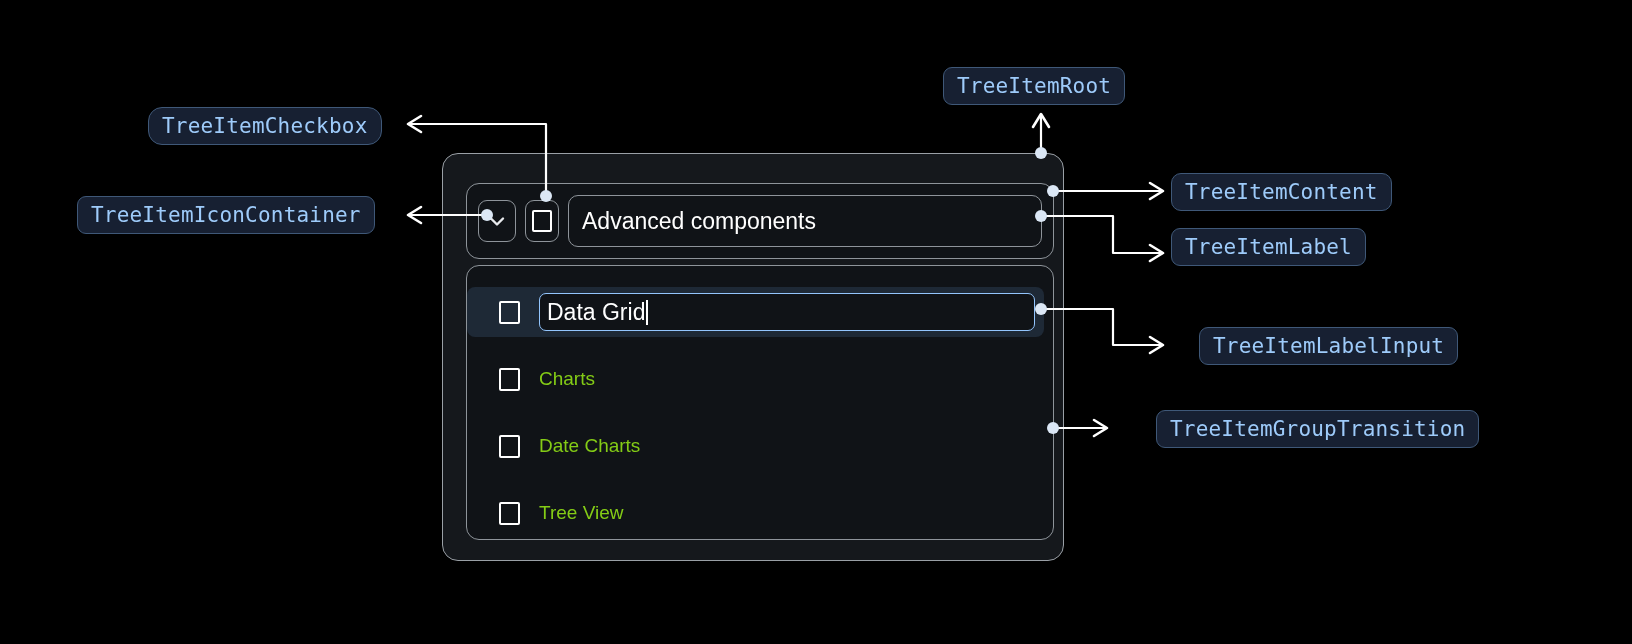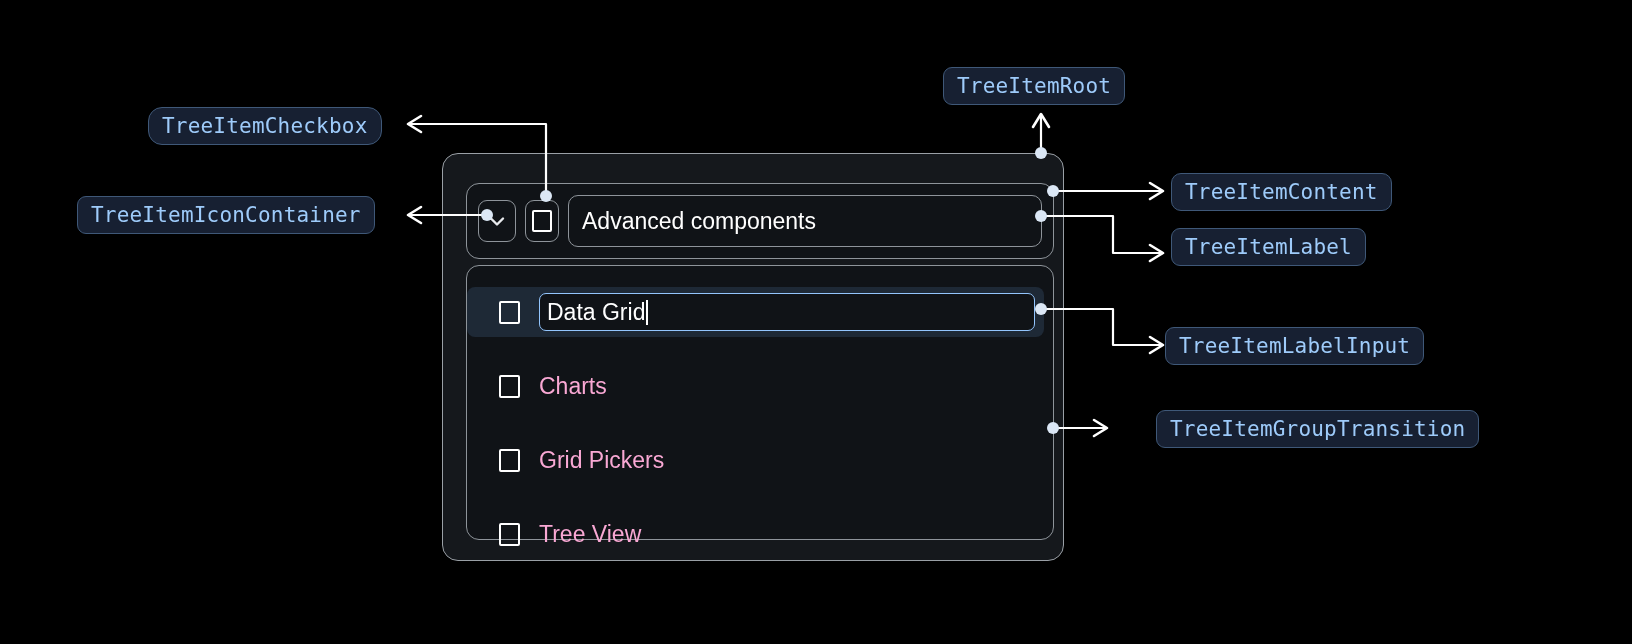--- a/index.html
+++ b/index.html
@@ -143,38 +143,38 @@
     padding-top: 21px;
   }
 
   .tree-row {
     height: 50px;
     display: flex;
     align-items: center;
     padding-left: 32px;
     gap: 19px;
     box-sizing: border-box;
-    margin-bottom: 24px;
+    margin-bottom: 17px;
   }
   .tree-row.selected {
     background: #1e2936;
     border-radius: 8px;
     margin-right: 9px;
   }
   .row-cb {
     width: 21px;
     height: 23px;
     box-sizing: border-box;
     border: 2.4px solid #ffffff;
     border-radius: 2px;
     flex: none;
   }
   .row-label {
-    color: #f9a8d4;
-    font-size: 23px;
+    color: #84cc16;
+    font-size: 19px;
   }
   .row-input {
     flex: 1;
     height: 38px;
     box-sizing: border-box;
     background: #101317;
     border: 1.6px solid #93c5fd;
     border-radius: 7px;
     display: flex;
     align-items: center;
@@ -228,21 +228,21 @@
         </div>
       </div>
 
       <div class="tree-row">
         <div class="row-cb"></div>
         <span class="row-label">Charts</span>
       </div>
 
       <div class="tree-row">
         <div class="row-cb"></div>
-        <span class="row-label">Grid Pickers</span>
+        <span class="row-label">Date Charts</span>
       </div>
 
       <div class="tree-row">
         <div class="row-cb"></div>
         <span class="row-label">Tree View</span>
       </div>
 
     </div>
   </div>
 
@@ -283,17 +283,17 @@
   <div class="chip" style="left:148px; top:107px;border-radius:14px;">TreeItemCheckbox</div>
 
   <div class="chip" style="left:943px; top:67px;">TreeItemRoot</div>
 
   <div class="chip" style="left:77px; top:196px;">TreeItemIconContainer</div>
 
   <div class="chip" style="left:1171px; top:173px;border-radius:10px;">TreeItemContent</div>
 
   <div class="chip" style="left:1171px; top:228px;">TreeItemLabel</div>
 
-  <div class="chip" style="left:1165px; top:327px;">TreeItemLabelInput</div>
+  <div class="chip" style="left:1199px; top:327px;">TreeItemLabelInput</div>
 
   <div class="chip" style="left:1156px; top:410px;">TreeItemGroupTransition</div>
 
 </div>
 
 </body></html>

